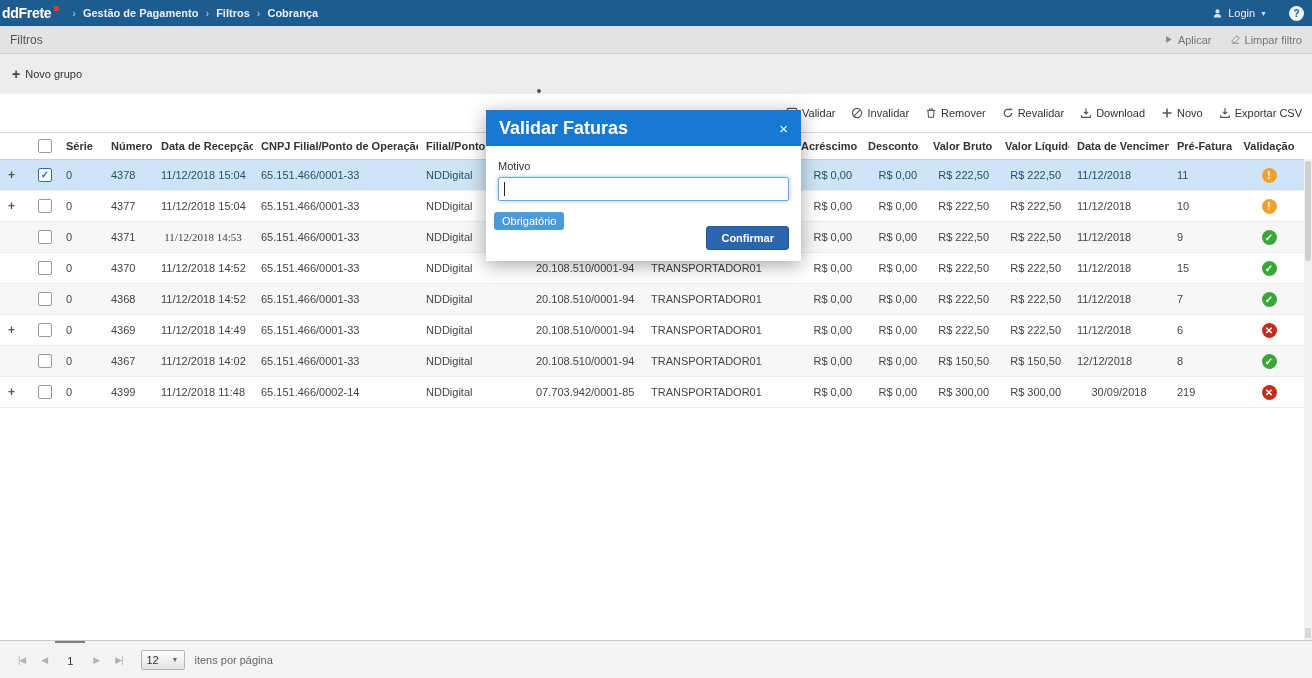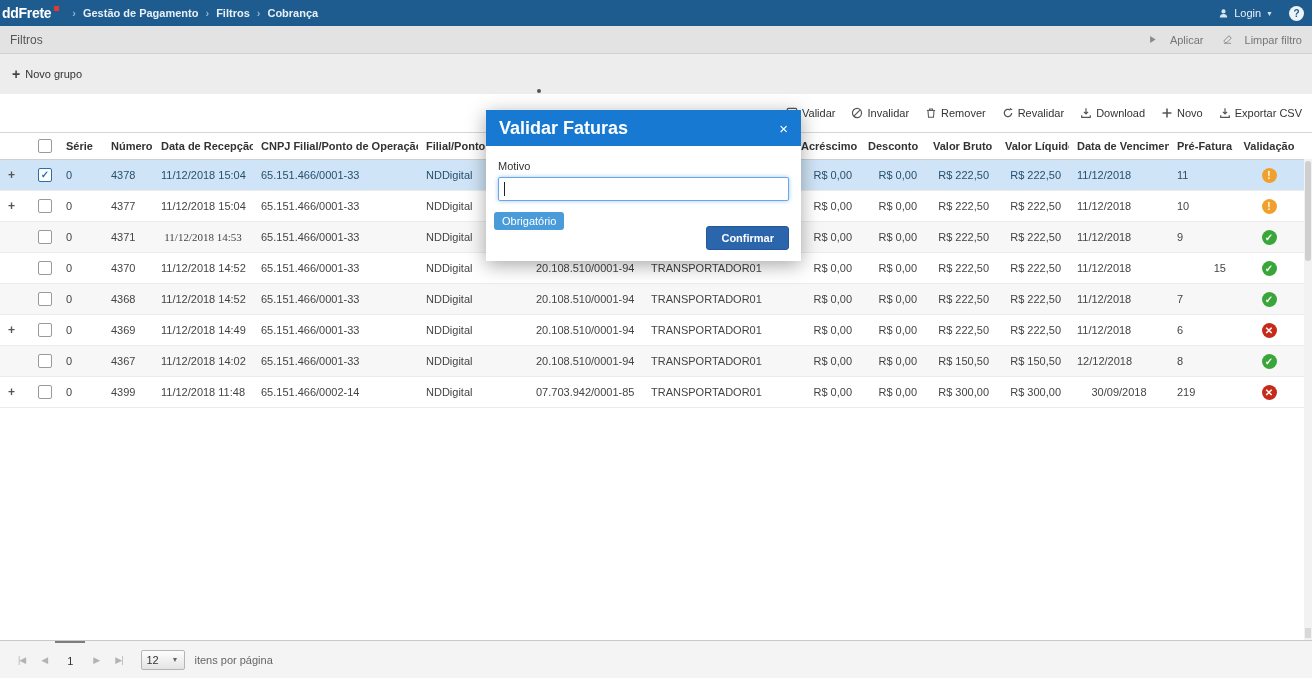--- a/index.html
+++ b/index.html
@@ -7,33 +7,33 @@
        font-family:"Liberation Sans",sans-serif;-webkit-font-smoothing:antialiased;}
 
   
   .topbar{position:absolute;top:0;left:0;right:0;height:26px;background:var(--topbar,#1e5c90);
           display:flex;align-items:center;color:#fff;z-index:5;}
   .logo{font-size:14px;font-weight:bold;margin-left:2px;position:relative;padding-right:9px;letter-spacing:-.3px;}
   .logo-flag{position:absolute;top:1px;right:1px;width:5px;height:5px;background:#e23a2e;}
   .breadcrumb{display:flex;align-items:center;margin-left:12px;font-size:11px;font-weight:bold;color:#e8f0f7;gap:7px;}
   .crumb-sep{color:#8fb3d1;font-weight:bold;font-size:11px;}
   .crumb{cursor:pointer;}
-  .topbar-right{margin-left:auto;display:flex;align-items:center;gap:16px;margin-right:8px;}
+  .topbar-right{margin-left:auto;display:flex;align-items:center;gap:22px;margin-right:8px;}
   .login{display:flex;align-items:center;gap:5px;font-size:11px;color:#e8f0f7;cursor:pointer;}
   .login .icn{display:inline-flex;width:11px;height:11px;color:#d7e5f1;}
   .caret-sm{font-size:7px;color:#cfe0ee;}
   .help{width:15px;height:15px;border-radius:50%;background:#eef3f8;color:#1e5c90;font-size:10px;font-weight:bold;
         display:flex;align-items:center;justify-content:center;cursor:pointer;}
 
   
   .filters{position:absolute;top:26px;left:0;right:0;height:28px;background:#e3e3e3;border-bottom:1px solid #d0d0d0;
            display:flex;align-items:center;padding:0 10px;box-sizing:border-box;font-size:11px;color:#666;}
   .filters-title{font-size:12px;color:#555;}
   .filter-actions{margin-left:auto;display:flex;gap:18px;}
-  .filter-action{display:flex;align-items:center;gap:12px;color:#767676;cursor:pointer;}
+  .filter-action{display:flex;align-items:center;gap:4px;color:#767676;cursor:pointer;}
   .filter-action .icn{display:inline-flex;width:11px;height:11px;color:#8a8a8a;}
 
   
   .groupbar{position:absolute;top:54px;left:0;right:0;height:40px;background:#ededed;
             display:flex;align-items:center;padding:0 12px;box-sizing:border-box;}
   .new-group{font-size:11px;color:#333;display:flex;align-items:center;gap:5px;cursor:pointer;}
   .new-group .plus{font-size:14px;font-weight:bold;color:#444;line-height:10px;}
 
   
   .toolbar{position:absolute;top:94px;left:0;right:0;height:38px;background:#fff;display:flex;align-items:center;
@@ -329,21 +329,21 @@
           <td class="col-recepcao" style="text-align: left;">11/12/2018 14:52</td>
           <td class="col-cnpj_filial" style="text-align: left;">65.151.466/0001-33</td>
           <td class="col-filial" style="text-align: left;">NDDigital</td>
           <td class="col-cnpj_transportadora" style="text-align: left;">20.108.510/0001-94</td>
           <td class="col-transportadora" style="text-align: left;">TRANSPORTADOR01</td>
           <td class="col-acrescimo" style="text-align: right;">R$ 0,00</td>
           <td class="col-desconto" style="text-align: right;">R$ 0,00</td>
           <td class="col-valor_bruto" style="text-align: right;">R$ 222,50</td>
           <td class="col-valor_liquido" style="text-align: right;">R$ 222,50</td>
           <td class="col-vencimento" style="text-align: left;">11/12/2018</td>
-          <td class="col-pre_fatura" style="text-align: right;">15</td>
+          <td class="col-pre_fatura" style="text-align: left;">15</td>
           <td class="col-validacao" style="text-align: center;"><span class="status-icon success">✓</span></td>
         </tr>
         <tr>
           <td class="col-expand" style="text-align: left;"></td>
           <td class="col-select" style="text-align: center;"><span class="checkbox"></span></td>
           <td class="col-serie" style="text-align: left;">0</td>
           <td class="col-numero" style="text-align: left;">4368</td>
           <td class="col-recepcao" style="text-align: left;">11/12/2018 14:52</td>
           <td class="col-cnpj_filial" style="text-align: left;">65.151.466/0001-33</td>
           <td class="col-filial" style="text-align: left;">NDDigital</td>

